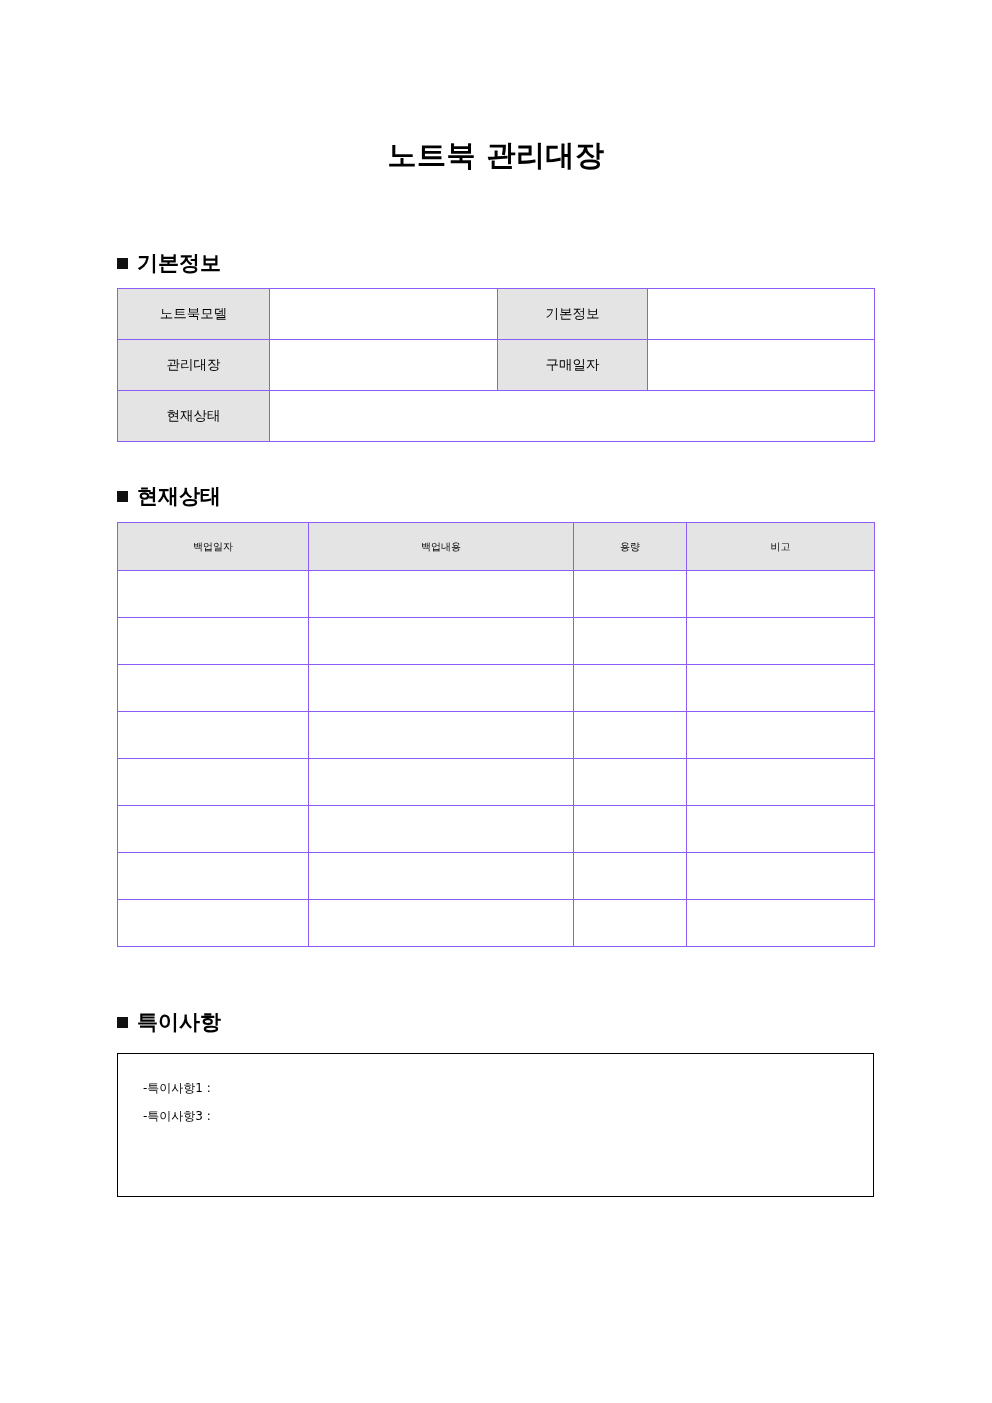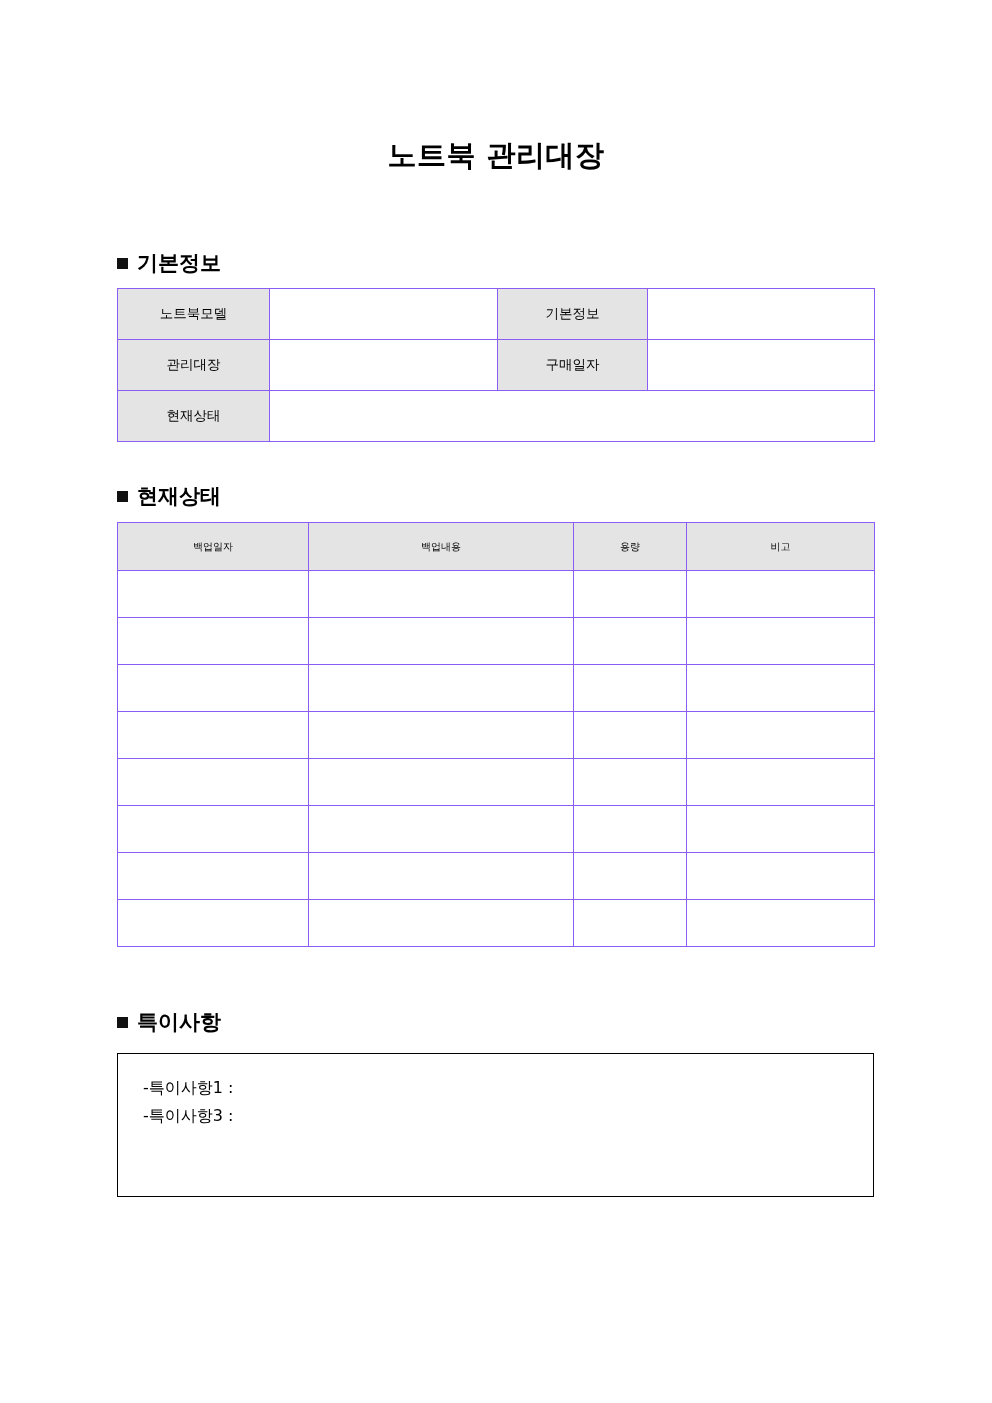--- a/index.html
+++ b/index.html
@@ -110,21 +110,21 @@
     left: 117px;
     top: 1053px;
     width: 757px;
     height: 144px;
     box-sizing: border-box;
     border: 1px solid #000000;
     background: #ffffff;
     padding: 20px 0 0 25px;
   }
   .note-line {
-    font-size: 16px;
+    font-size: 12px;
     line-height: 28px;
     white-space: pre;
     color: #000000;
   }
 </style>
 </head>
 <body>
 
 <div class="page">
 

